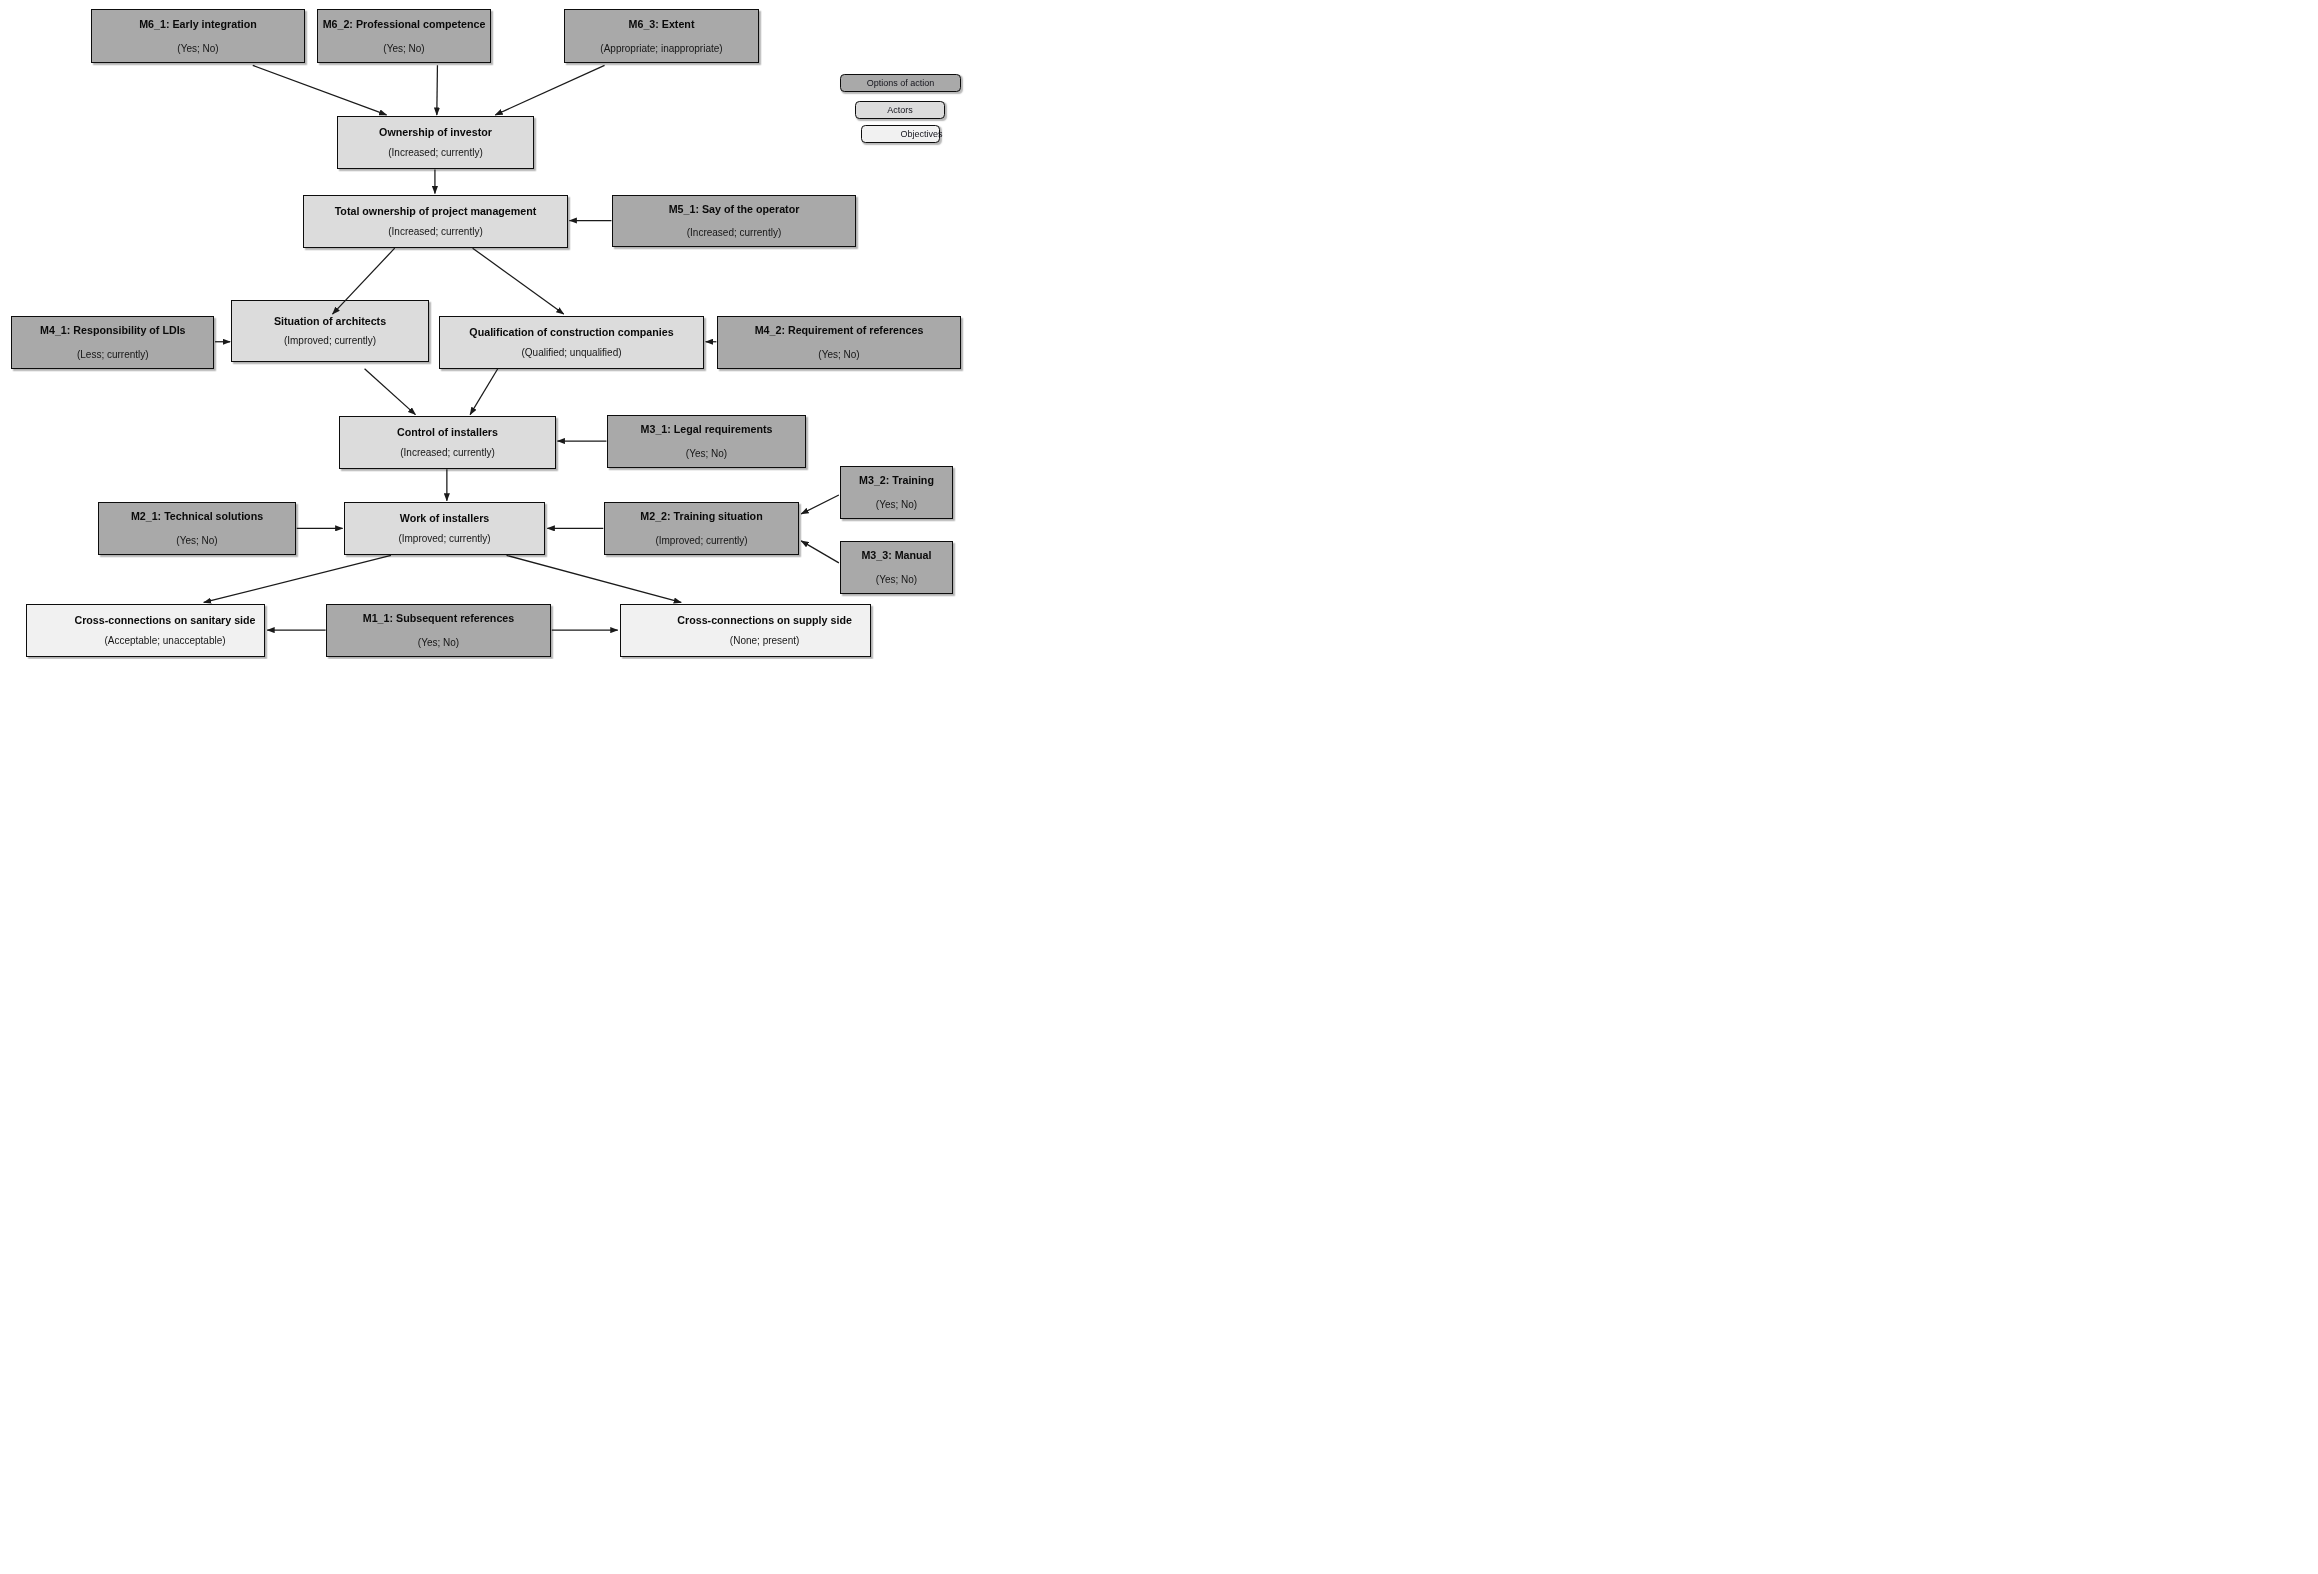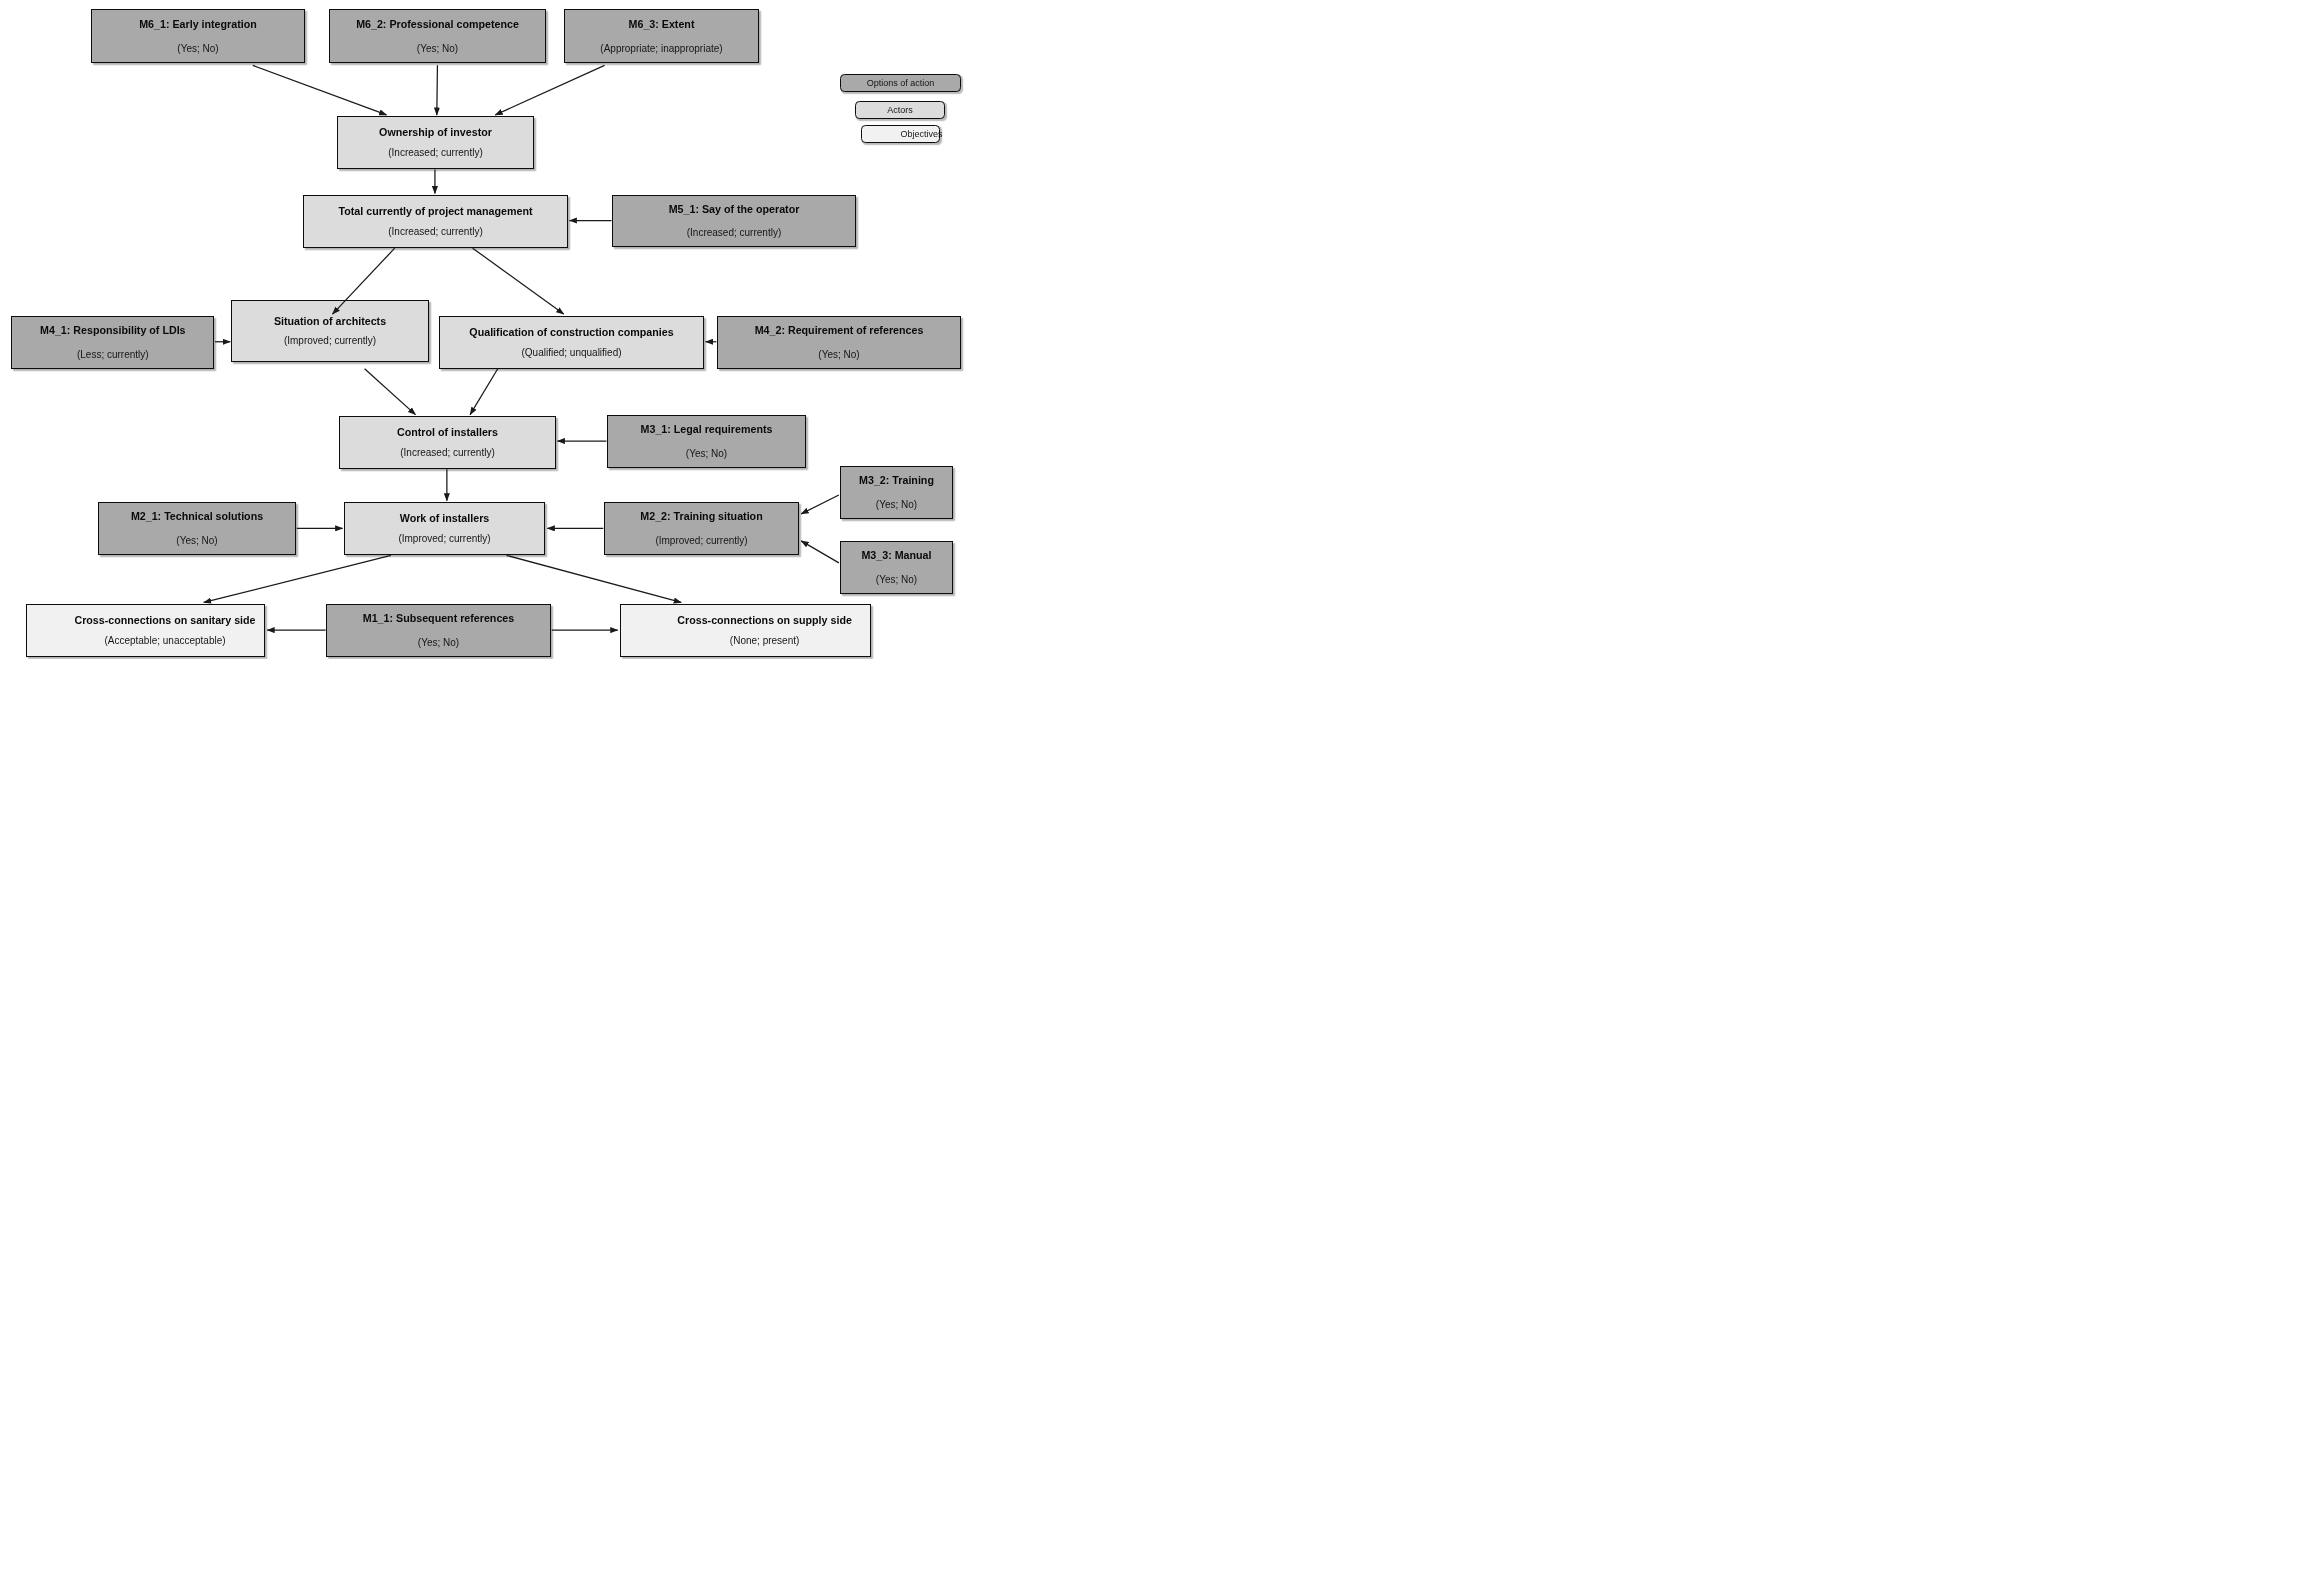--- a/index.html
+++ b/index.html
@@ -43,36 +43,36 @@
 </style>
 </head>
 <body>
 
 <div class="canvas">
 
   <div class="node option" style="left:91px;top:9.4px;width:214px;height:54px">
     <span class="title">M6_1: Early integration</span>
     <span class="value">(Yes; No)</span>
   </div>
-  <div class="node option" style="left:329px;top:9.4px;width:217px;height:54px">
+  <div class="node option" style="left:317px;top:9.4px;width:174px;height:54px">
     <span class="title">M6_2: Professional competence</span>
     <span class="value">(Yes; No)</span>
   </div>
   <div class="node option" style="left:564px;top:9.4px;width:195px;height:54px">
     <span class="title">M6_3: Extent</span>
     <span class="value">(Appropriate; inappropriate)</span>
   </div>
 
   <div class="node actor" style="left:337px;top:116px;width:197px;height:53px">
     <span class="title">Ownership of investor</span>
     <span class="value">(Increased; currently)</span>
   </div>
 
   <div class="node actor" style="left:303px;top:195px;width:265px;height:53px">
-    <span class="title">Total currently of project management</span>
+    <span class="title">Total ownership of project management</span>
     <span class="value">(Increased; currently)</span>
   </div>
   <div class="node option" style="left:612px;top:195px;width:244px;height:52px">
     <span class="title">M5_1: Say of the operator</span>
     <span class="value">(Increased; currently)</span>
   </div>
 
   <div class="node option" style="left:11.3px;top:316px;width:203px;height:53px">
     <span class="title">M4_1: Responsibility of LDIs</span>
     <span class="value">(Less; currently)</span>

